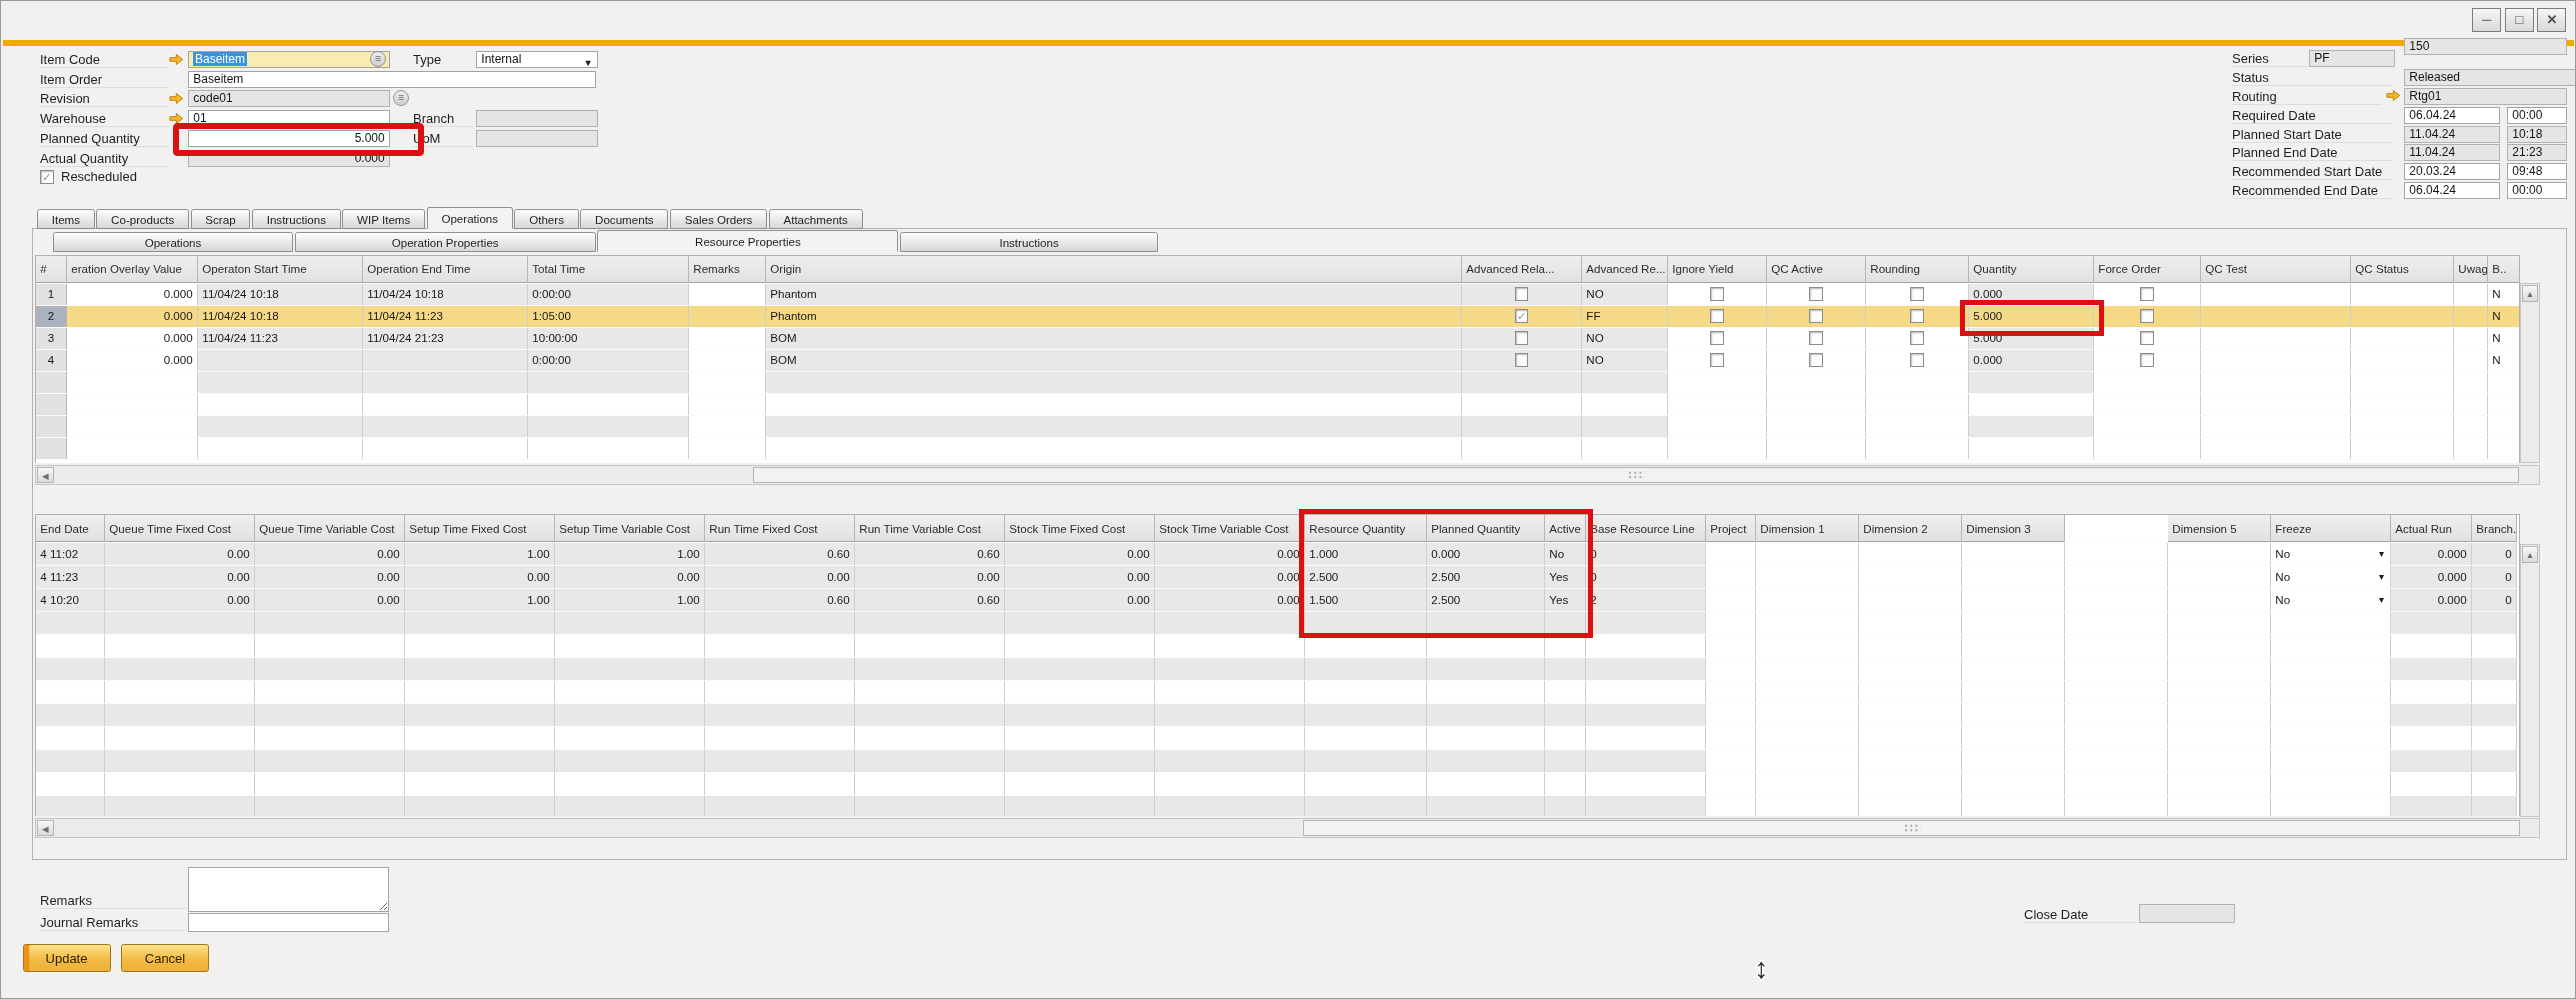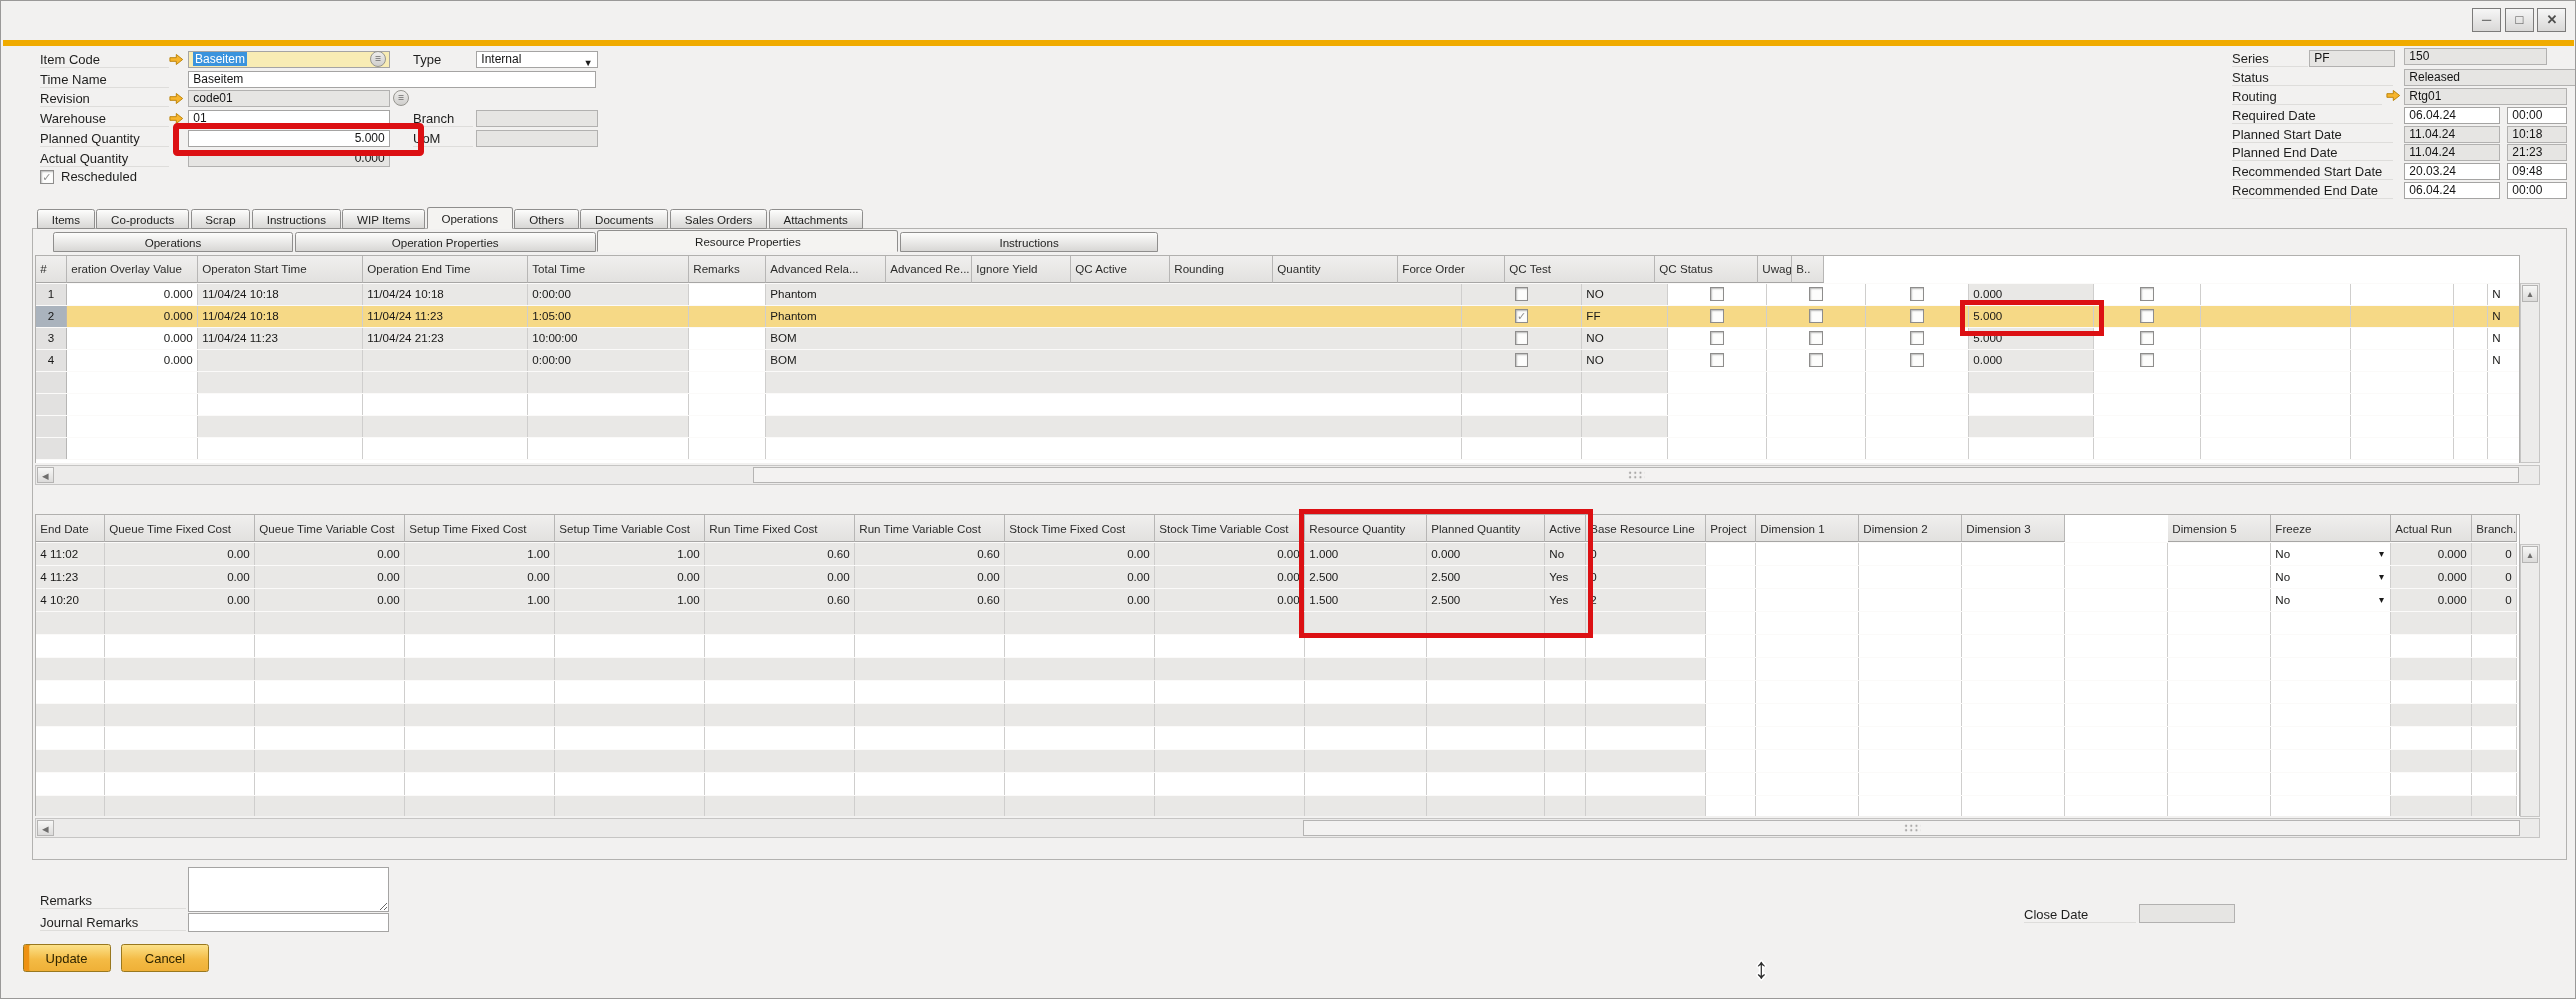--- a/index.html
+++ b/index.html
@@ -93,21 +93,21 @@
   <div class="winbtn" style="right:8.6px;">✕</div>
   <div class="goldbar"></div>
 
   <div class="flabel" style="left:39px;top:50px;width:129px;">Item Code</div>
   <svg class="link-arrow" style="left:168px;top:52px;" viewBox="0 0 16 14">
       <path d="M1 5 h7 V1.5 L15 7 L8 12.5 V9 H1 z" fill="#f7b52c" stroke="#b97e00" stroke-width="1"></path>
     </svg>
   <div class="ffield yellow" style="left:187px;top:50px;width:202px;"><span class="sel-text">Baseitem</span></div>
   <div class="cfl-icon" style="left:369px;top:50px;">≡</div>
 
-  <div class="flabel" style="left:39px;top:70px;width:129px;">Time Name</div>
+  <div class="flabel" style="left:39px;top:70px;width:129px;">Item Order</div>
   <div class="ffield" style="left:187px;top:70px;width:408px;">Baseitem</div>
 
   <div class="flabel" style="left:39px;top:89px;width:129px;">Revision</div>
   <svg class="link-arrow" style="left:168px;top:91px;" viewBox="0 0 16 14">
       <path d="M1 5 h7 V1.5 L15 7 L8 12.5 V9 H1 z" fill="#f7b52c" stroke="#b97e00" stroke-width="1"></path>
     </svg>
   <div class="ffield gray" style="left:187px;top:89px;width:202px;">code01</div>
   <div class="cfl-icon" style="left:392px;top:89px;">≡</div>
 
   <div class="flabel" style="left:39px;top:109px;width:129px;">Warehouse</div>
@@ -131,21 +131,21 @@
   <div class="flabel" style="left:412px;top:109px;width:60px;">Branch</div>
   <div class="ffield gray" style="left:475px;top:109px;width:122px;"></div>
 
   <div class="flabel" style="left:412px;top:129px;width:60px;">UoM</div>
   <div class="ffield gray" style="left:475px;top:129px;width:122px;"></div>
 
   <div class="redbox" style="left:172px;top:122px;width:251px;height:33px;border-width:6px;border-radius:4.3px;"></div>
 
   <div class="flabel" style="left:2231px;top:49px;width:76px;">Series</div>
   <div class="ffield gray" style="left:2308px;top:49px;width:86px;">PF</div>
-  <div class="ffield gray" style="left:2403px;top:47px;width:143px;">150</div>
+  <div class="ffield gray" style="left:2403px;top:37px;width:163px;">150</div>
 
   <div class="flabel" style="left:2231px;top:68px;width:161px;">Status</div>
   <div class="ffield gray" style="left:2403px;top:68px;width:185px;"><span>Released</span><span class="dd-arrow">▼</span></div>
 
   <div class="flabel" style="left:2231px;top:87px;width:150px;">Routing</div>
   <svg class="link-arrow" style="left:2385px;top:88px;" viewBox="0 0 16 14">
       <path d="M1 5 h7 V1.5 L15 7 L8 12.5 V9 H1 z" fill="#f7b52c" stroke="#b97e00" stroke-width="1"></path>
     </svg>
   <div class="ffield gray" style="left:2403px;top:87px;width:163px;">Rtg01</div>
 
@@ -190,20 +190,21 @@
     </div>
 
   <div class="grid" id="ops-grid" style="left:34px;top:254px;width:2485px;height:208px;">
       <div class="g-row g-head" style="height: 27.5px;">
         <div class="g-cell" style="width: 31px; line-height: 26px;">#</div>
         <div class="g-cell" style="width: 131px; line-height: 26px;">eration Overlay Value</div>
         <div class="g-cell" style="width: 165px; line-height: 26px;">Operaton Start Time</div>
         <div class="g-cell" style="width: 165px; line-height: 26px;">Operation End Time</div>
         <div class="g-cell" style="width: 161px; line-height: 26px;">Total Time</div>
         <div class="g-cell" style="width: 77px; line-height: 26px;">Remarks</div>
+        <div class="g-cell" style="width: 696px; line-height: 26px;">Origin</div>
         <div class="g-cell" style="width: 120px; line-height: 26px;">Advanced Rela...</div>
         <div class="g-cell" style="width: 86px; line-height: 26px;">Advanced Re...</div>
         <div class="g-cell" style="width: 99px; line-height: 26px;">Ignore Yield</div>
         <div class="g-cell" style="width: 99px; line-height: 26px;">QC Active</div>
         <div class="g-cell" style="width: 103px; line-height: 26px;">Rounding</div>
         <div class="g-cell" style="width: 125px; line-height: 26px;">Quantity</div>
         <div class="g-cell" style="width: 107px; line-height: 26px;">Force Order</div>
         <div class="g-cell" style="width: 150px; line-height: 26px;">QC Test</div>
         <div class="g-cell" style="width: 103px; line-height: 26px;">QC Status</div>
         <div class="g-cell" style="width: 34px; line-height: 26px;">Uwagi2</div>

